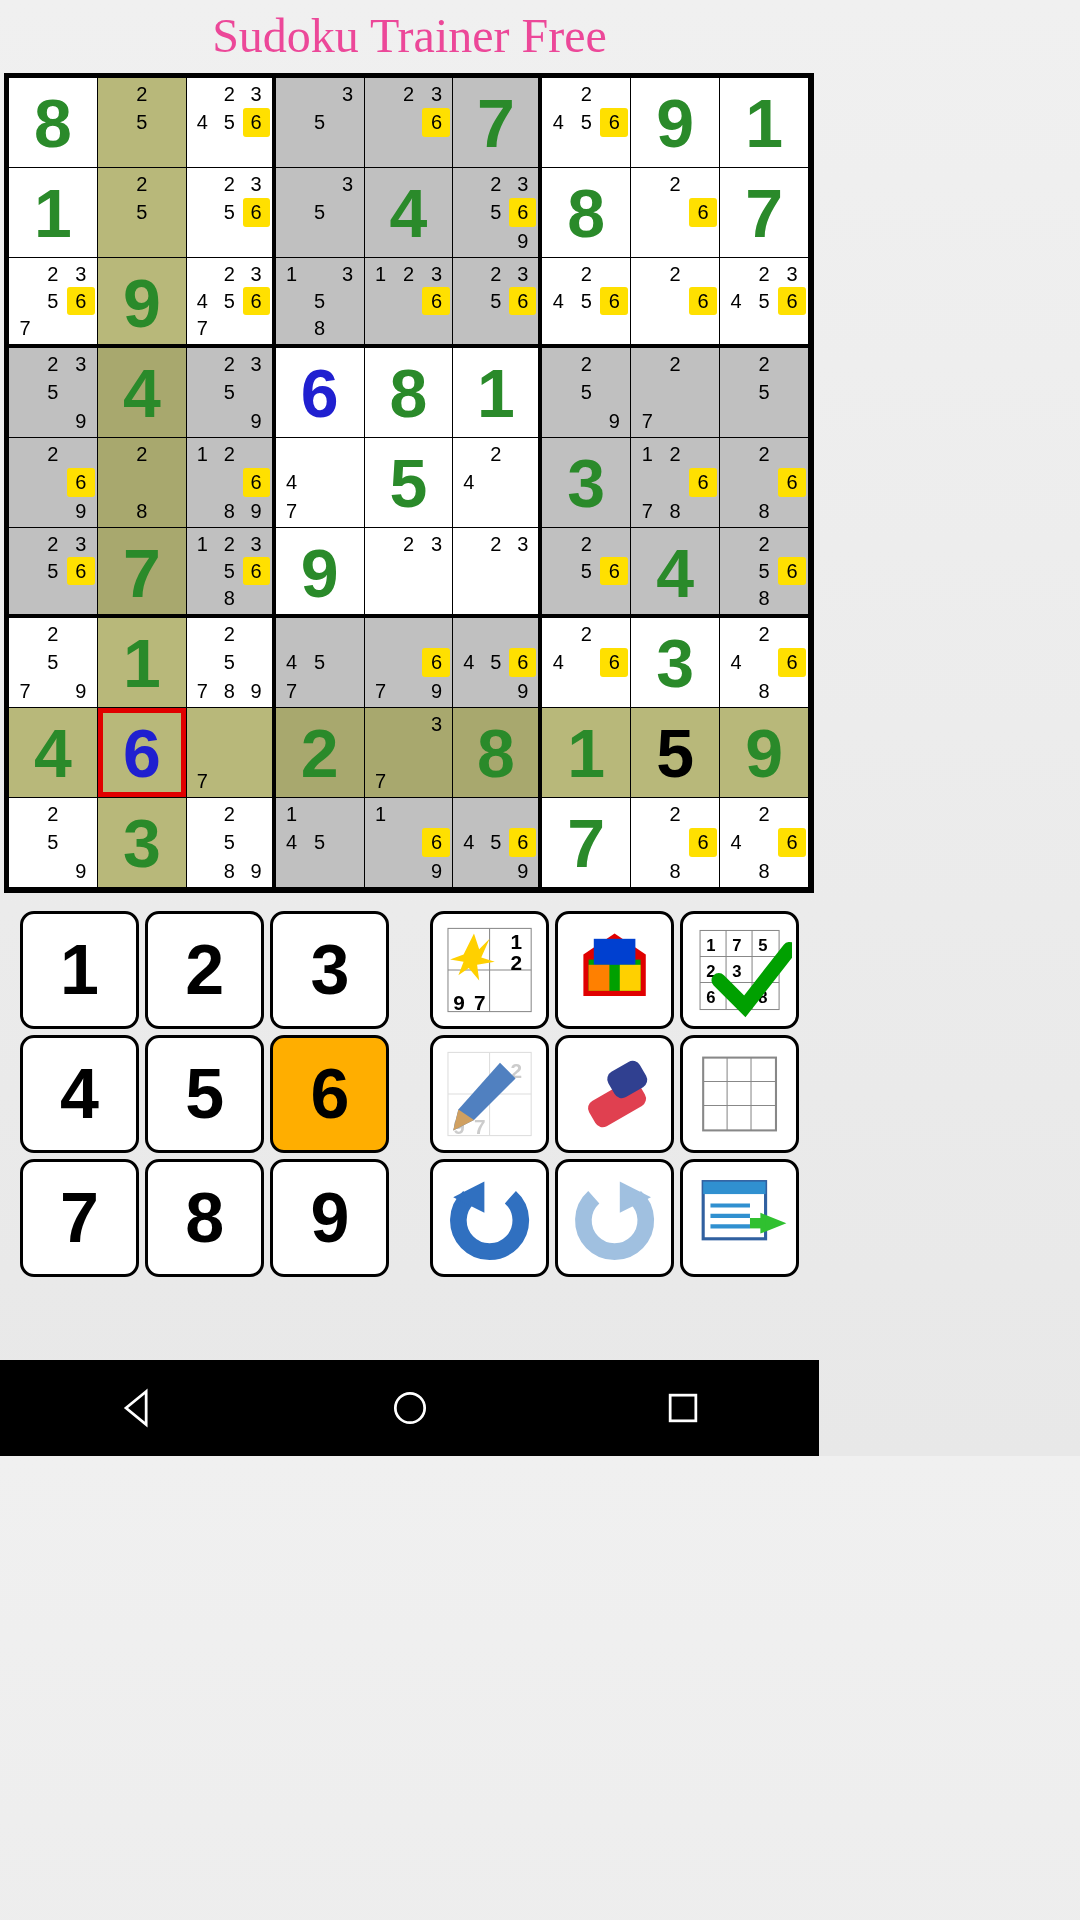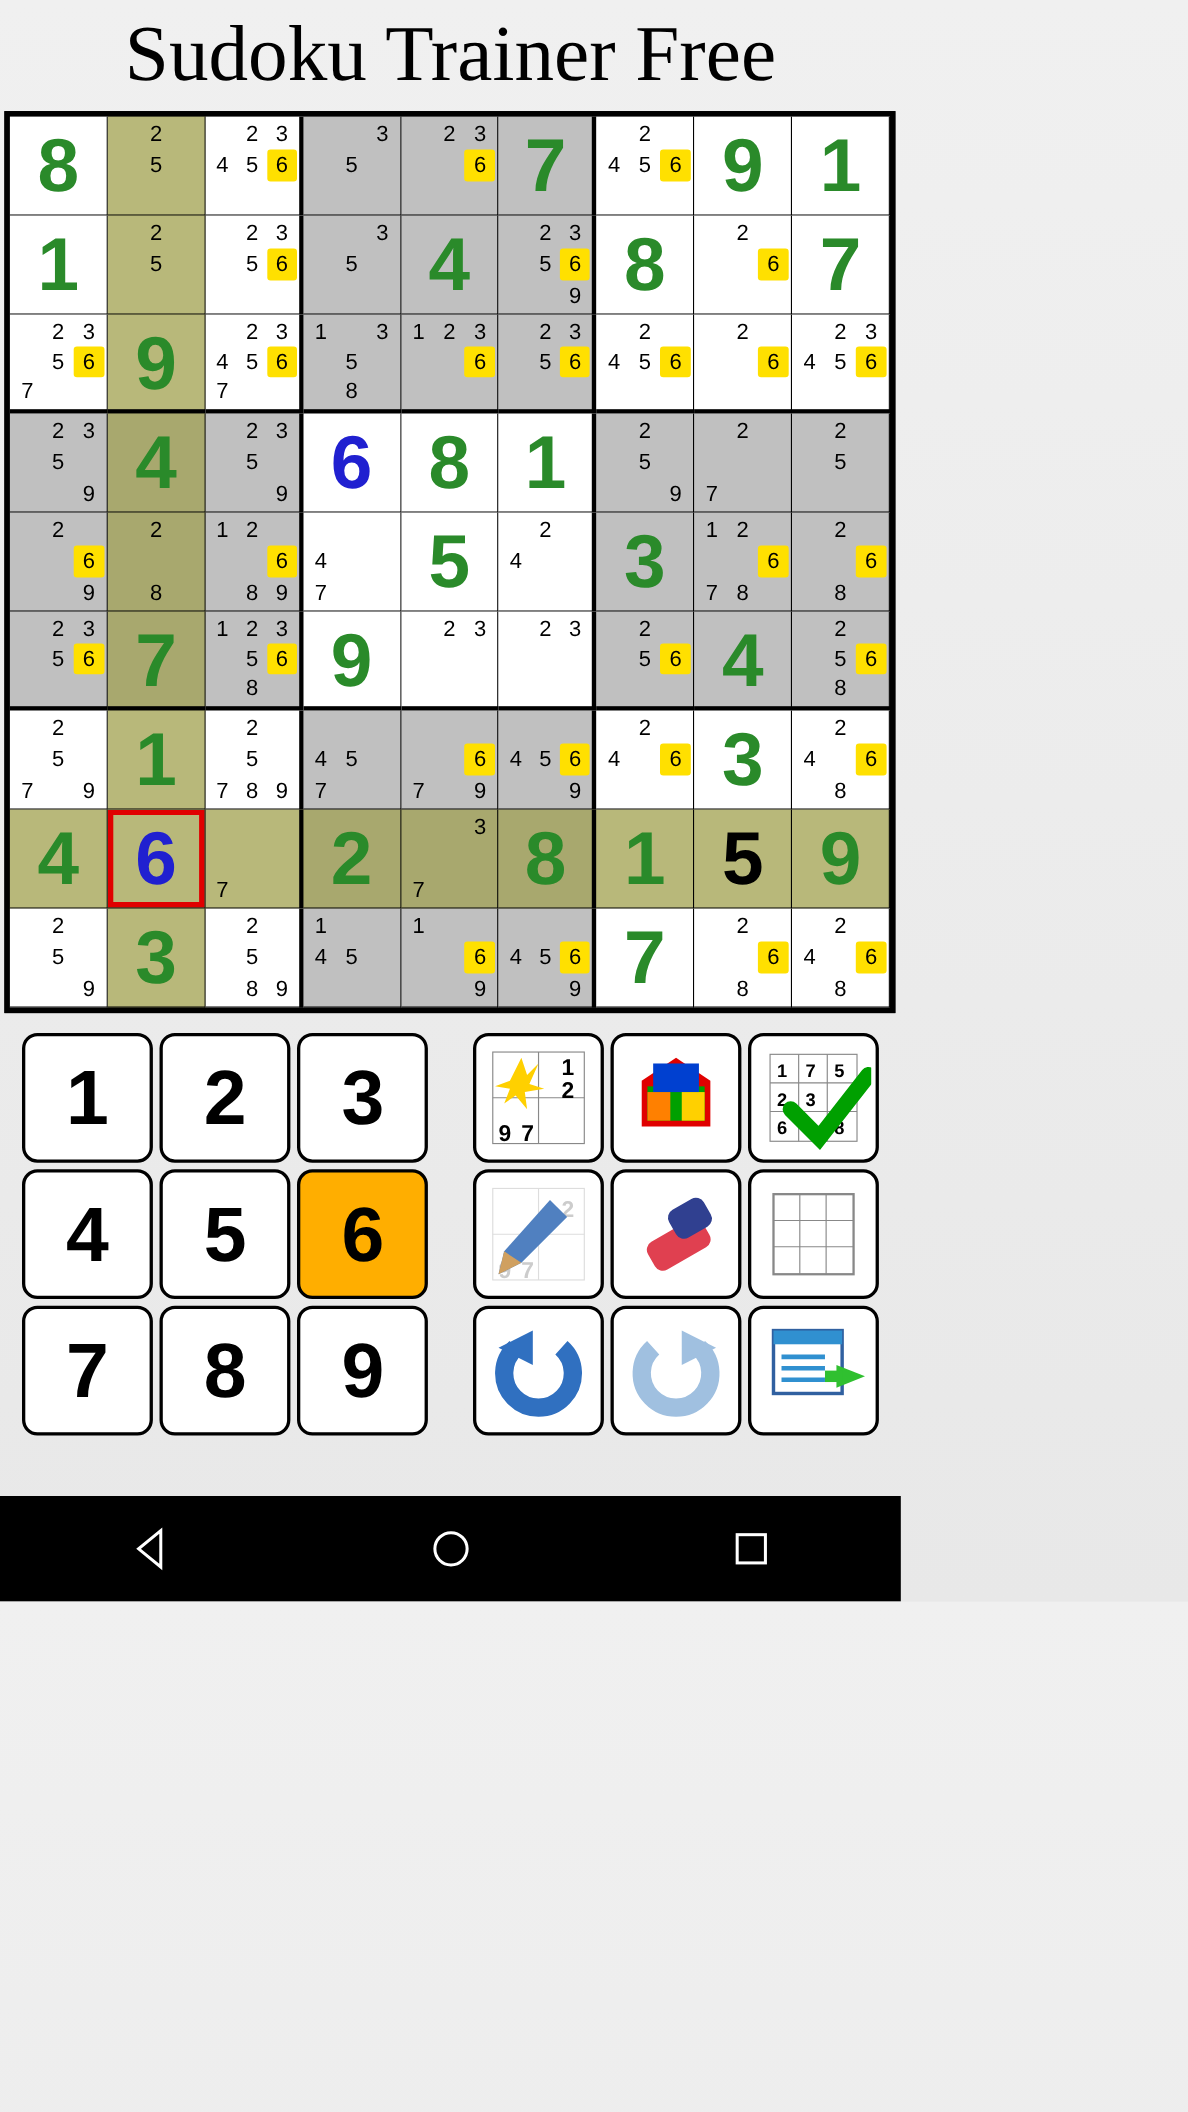--- a/index.html
+++ b/index.html
@@ -7,24 +7,24 @@
     width: 819px;
     height: 1456px;
     background: linear-gradient(to bottom, #f0f0f0, #e8e8e8);
     font-family: Arial, sans-serif;
     display: flex;
     flex-direction: column;
     overflow: hidden;
   }
   .title {
     text-align: center;
-    font-size: 72px;
+    font-size: 48px;
     font-family: "Times New Roman", serif;
     padding: 8px 0 10px 0;
-    color: #000000;
+    color: #ec4899;
   }
   .board {
     width: 810px;
     margin: 0 4px;
     border: 5px solid #000;
     display: grid;
     grid-template-columns: repeat(9, 1fr);
     grid-template-rows: repeat(9, 90px);
     background: #000;
   }

